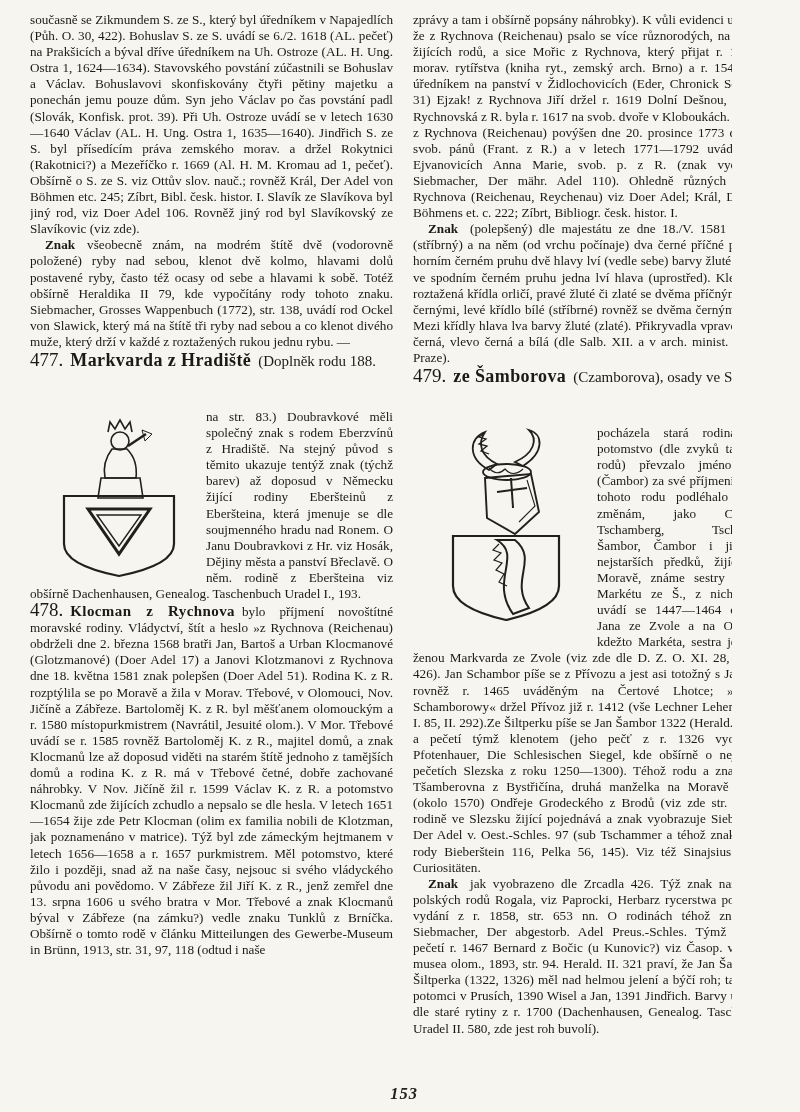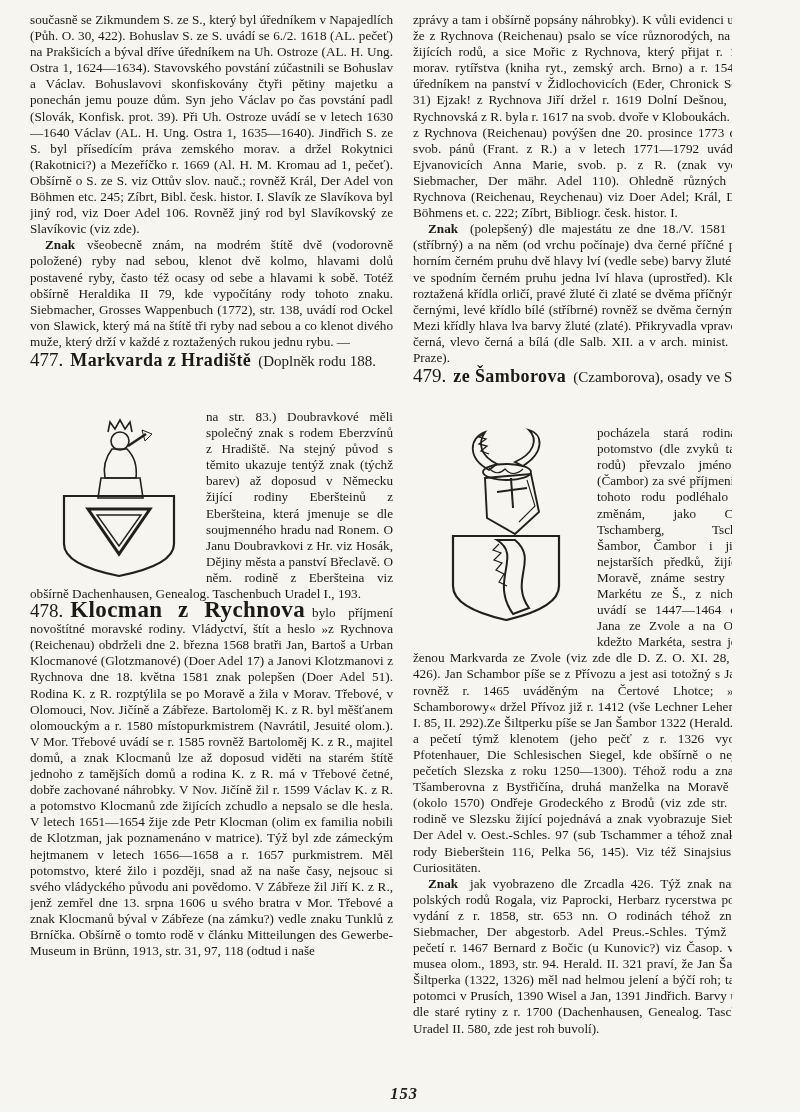--- a/index.html
+++ b/index.html
@@ -22,21 +22,21 @@
     text-align:justify;
   }
   .col p { margin:0; }
   p.indent { text-indent:15px; }
   .lead { font-weight:700; margin-right:12px; }
   .entry-head { margin:10px 0 1px; line-height:20px; text-align:left; }
   .e-num { font-size:19px; margin-right:7px; }
   .e-title { font-weight:700; font-size:18px; letter-spacing:.4px; margin-right:7px; }
   .e-rest { font-size:15px; }
   .entry-inline { margin-top:10px; }
-  .entry-inline .e-title { font-size:23px; }
+  .entry-inline .e-title { font-size:15px; }
   .entry-body { overflow:visible;margin-top:37px; }
   .arms { float:left; margin:3px 12px 2px 14px; }
   .arms svg { display:block; }
   .footer { position:absolute; left:4px; bottom:8px; width:800px; text-align:center; }
   .pagenum {
     font-style:italic; font-weight:700; font-size:16.5px;
     letter-spacing:1px; color:#24231f;
   }
   .ink { stroke:#22201c; fill:none; }
 </style>

